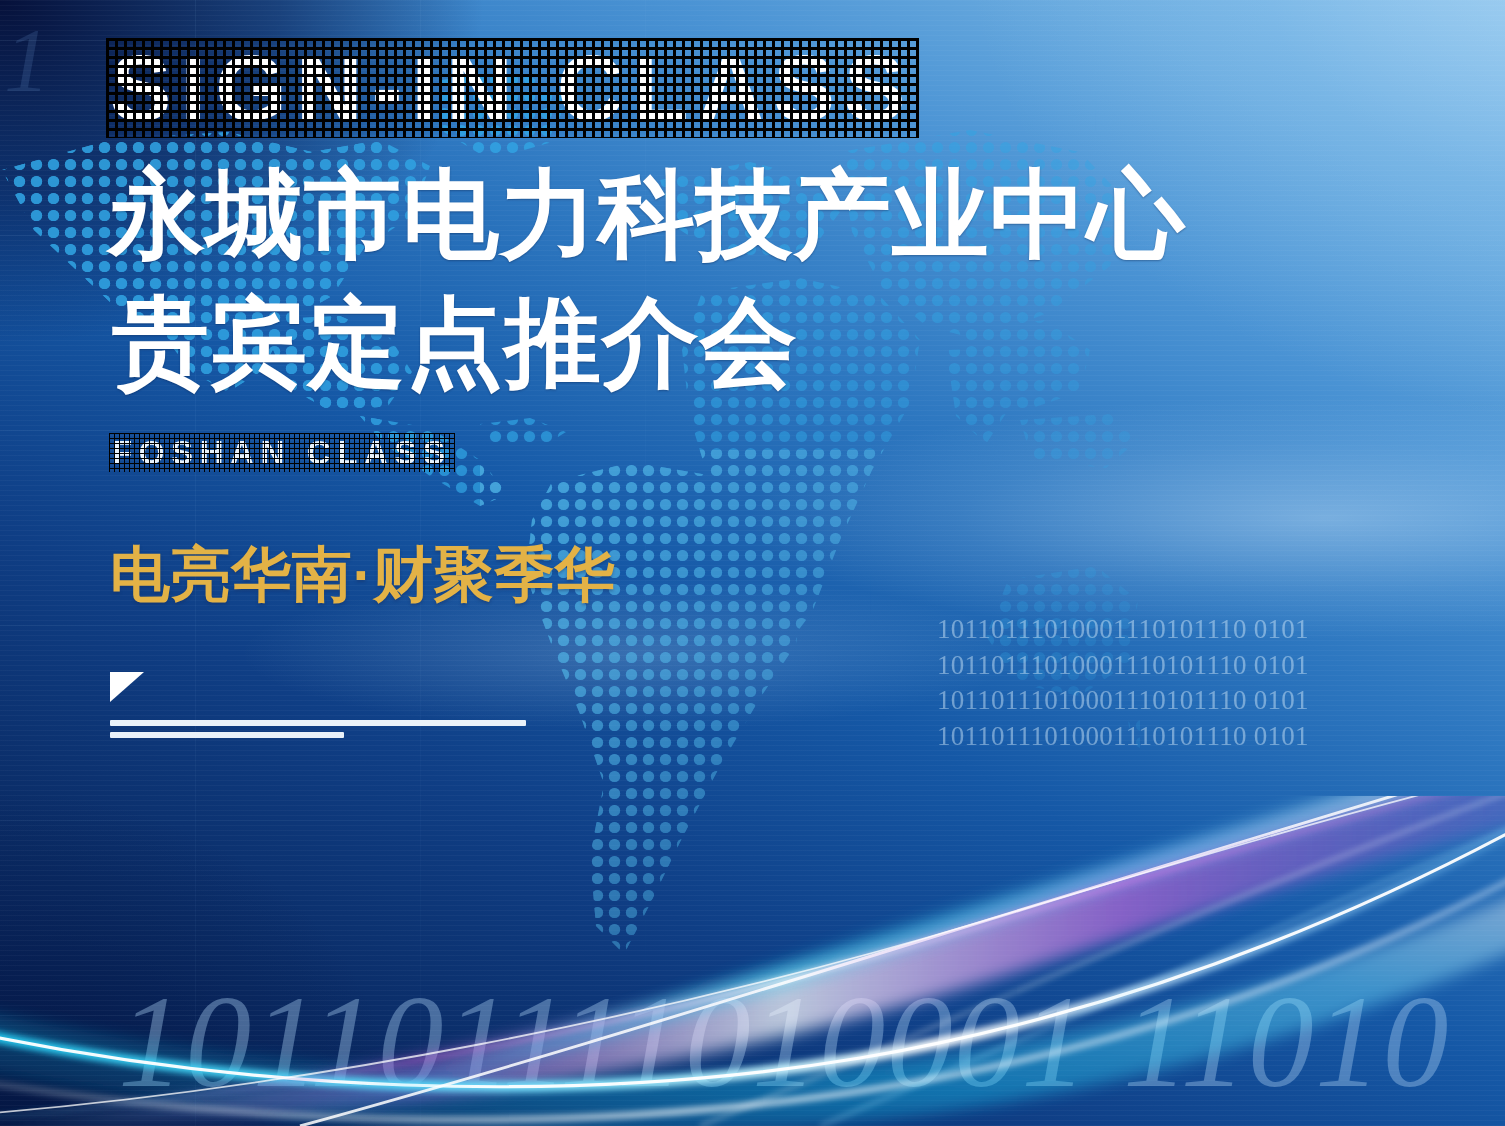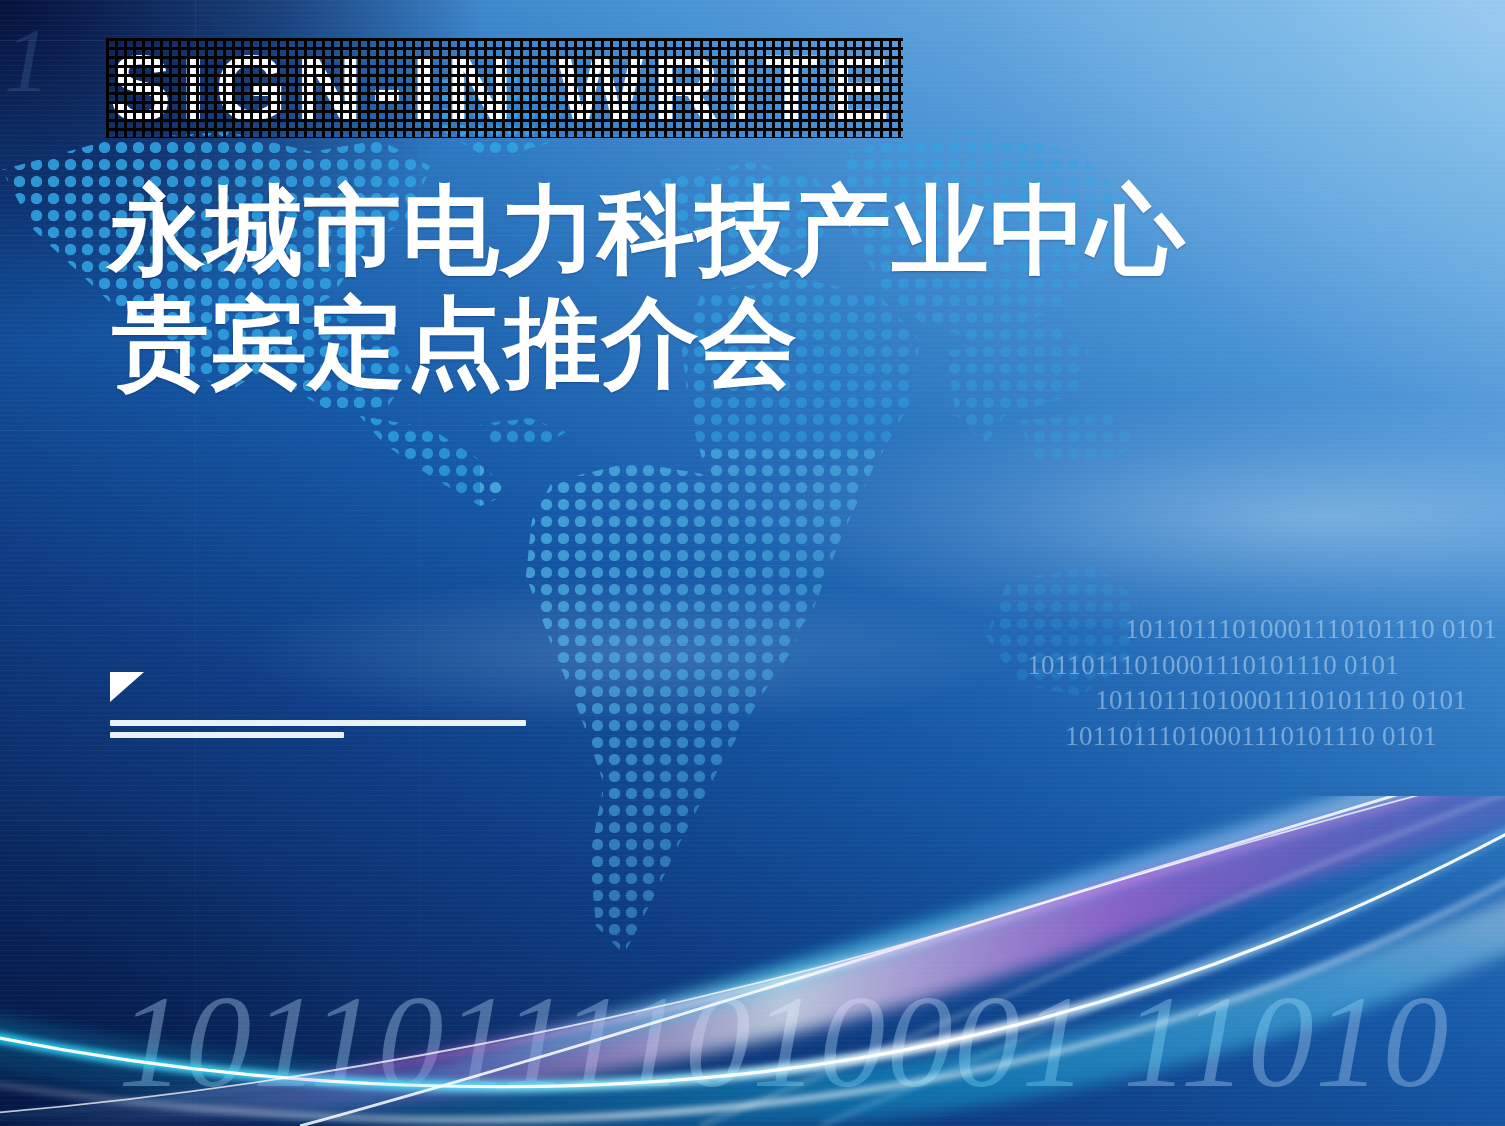--- a/index.html
+++ b/index.html
@@ -123,21 +123,21 @@
   }
 
   .cn-title {
     color: #ffffff;
     font-weight: 700;
     line-height: 1.06;
     letter-spacing: .01em;
     white-space: pre;
     text-shadow: 0 1px 2px rgba(3,20,60,.35);
   }
-  #title-line-1 { position: absolute; top: 180px; left: 0; font-size: 97px; }
+  #title-line-1 { position: absolute; top: 164px; left: 0; font-size: 97px; }
   #title-line-2 { position: absolute; top: 292px; left: 4px; font-size: 97px; }
 
   .sub-led {
     font-size: 33px;
     letter-spacing: .20em;
     color: #eaf3fb;
     font-weight: 700;
   }
   #sub-line-1 { position: absolute; top: 436px; left: 4px; }
   #sub-line-2 { position: absolute; top: 479px; left: 4px; }
@@ -170,21 +170,20 @@
   }
   .rule { background: #e9f1f9; height: 6px; border-radius: 1px; }
   #rule-long  { width: 416px; margin-bottom: 6px; }
   #rule-short { width: 234px; }
 
   
   #binary-block {
     position: absolute;
     right: 8px; top: 612px;
     width: 560px;
-    text-align: right;
     color: rgba(215,238,252,0.46);
     font-size: 27px;
     line-height: 1.32;
     letter-spacing: .01em;
     white-space: nowrap;
     font-family: "Liberation Serif", serif;
   }
   #binary-block .brow { display: block; }
   #binary-block .brow:nth-child(2) { margin-right: 98px; }
   #binary-block .brow:nth-child(3) { margin-right: 30px; }
@@ -294,28 +293,30 @@
           <rect width="1180" height="1010" fill="url(#dotgrid)"></rect>
           <rect x="520" y="430" width="420" height="540" fill="url(#dotgridLight)" opacity=".85"></rect>
           <rect x="0" y="80" width="420" height="340" fill="url(#dotgrid)"></rect>
         </g>
       </g>
     </svg>
   </div>
 
   <div id="content">
 
-    <div class="led" id="sign-in-desk">SIGN-IN WRITE</div>
+    <div class="led" id="sign-in-desk">SIGN-IN CLASS</div>
 
     <div class="cn-title" id="title-line-1">永城市电力科技产业中心</div>
 
     <div class="cn-title" id="title-line-2">贵宾定点推介会</div>
 
-
-
+    <div class="led sub-led" id="sub-line-1">FOSHAN CLASS</div>
+
+
+    <div id="tagline">电亮华南·财聚季华</div>
 
     <div id="rule-group">
       <div id="flag-triangle"></div>
       <div class="rule" id="rule-long"></div>
       <div class="rule" id="rule-short"></div>
     </div>
   </div>
 
   <div id="binary-block">
     <span class="brow">10110111010001110101110 0101</span>

